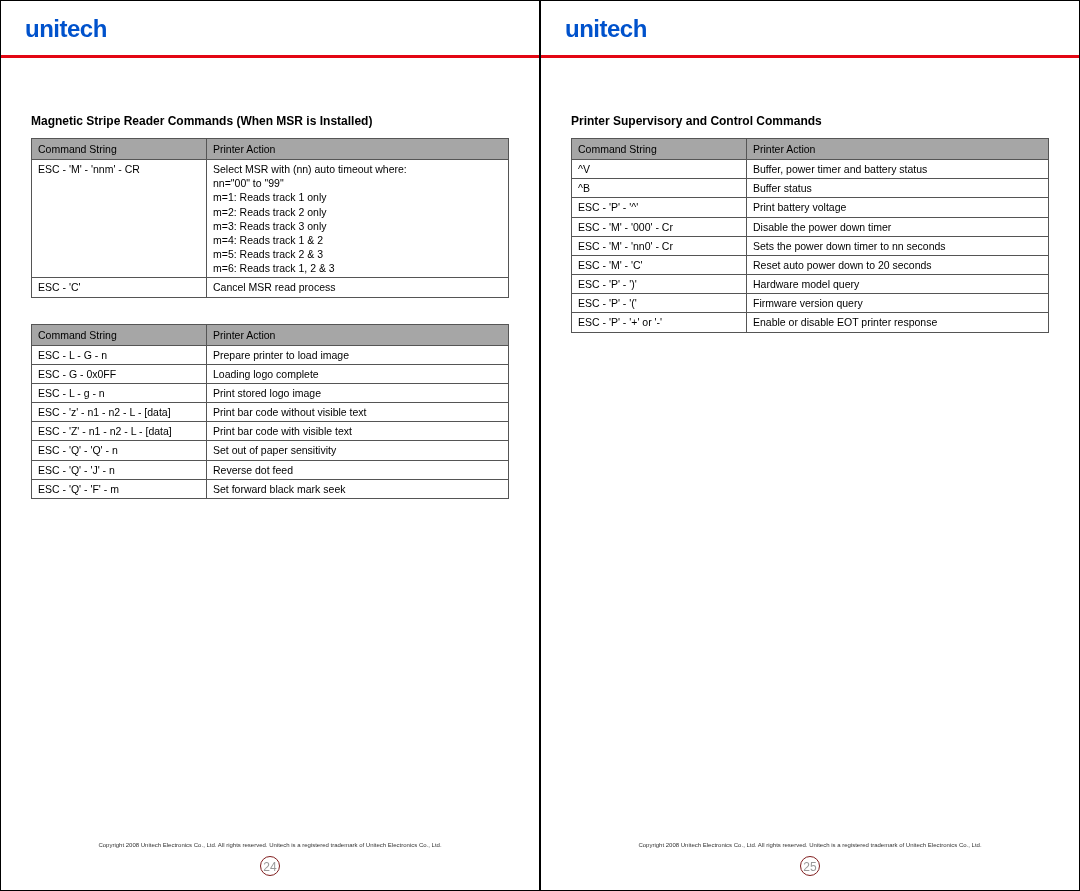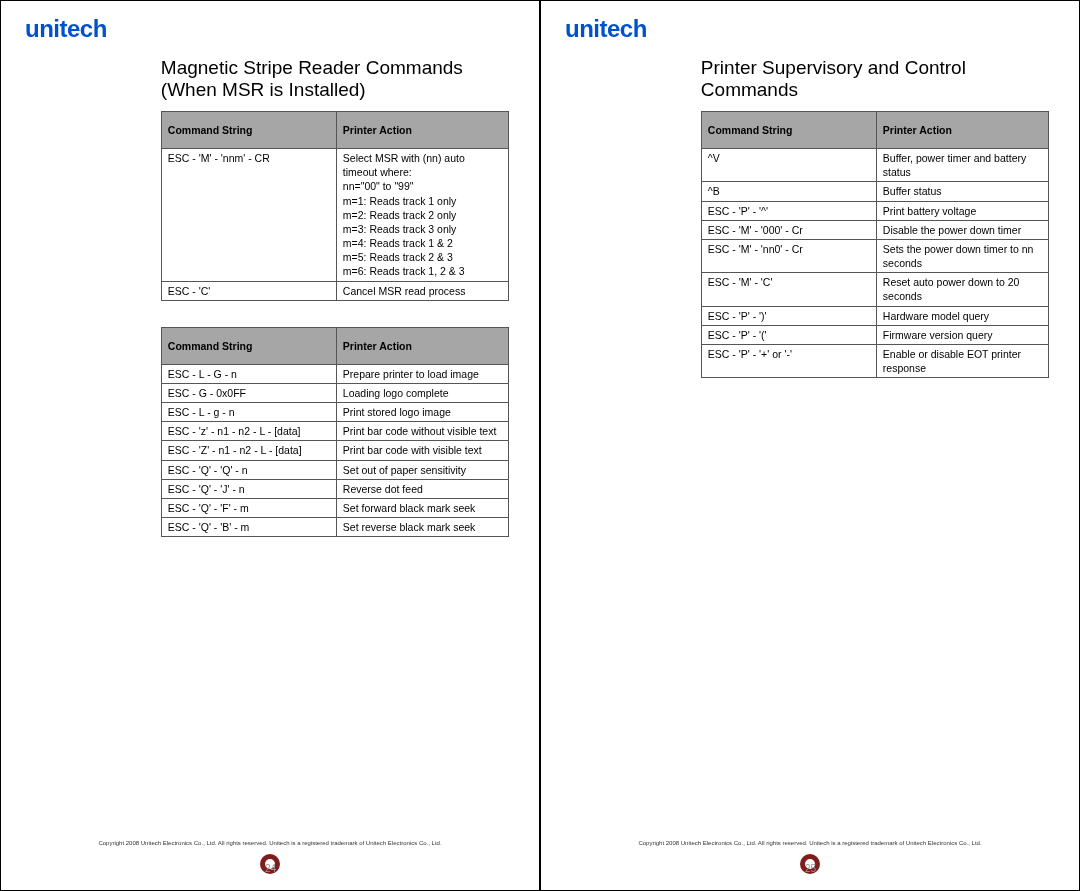--- a/index.html
+++ b/index.html
@@ -9,21 +9,21 @@
     width: 1080px;
     height: 891px;
     display: flex;
   }
   .page {
     width: 540px;
     height: 891px;
     border: 1px solid #000;
     position: relative;
     display: flex;
-    flex-direction: row;
+    flex-direction: column;
     justify-content: space-between;
   }
   .header {
     padding: 14px 24px 6px 24px;
   }
   .logo {
     font-family: Arial, Helvetica, sans-serif;
     font-weight: 900;
     font-size: 24px;
     color: #0052cc;
@@ -32,38 +32,38 @@
   .redbar {
     height: 3px;
     background: #e30613;
     margin-top: 6px;
   }
   .content {
     padding: 56px 30px 0 30px;
     flex: 1;
   }
   .section-title {
-    font-size: 19px;
-    font-weight: normal;
+    font-size: 12px;
+    font-weight: bold;
     color: #000;
     margin-bottom: 10px;
   }
   table.cmd {
     width: 100%;
     border-collapse: collapse;
     font-size: 10.5px;
     color: #000;
     margin-bottom: 26px;
   }
   table.cmd th {
     background: #a6a6a6;
     border: 1px solid #555;
-    padding: 12px 6px;
+    padding: 4px 6px;
     text-align: left;
-    font-weight: bold;
+    font-weight: normal;
   }
   table.cmd th:first-child { width: 175px; }
   table.cmd td {
     border: 1px solid #555;
     padding: 2px 6px;
     vertical-align: top;
     line-height: 1.35;
   }
   .footer {
     position: absolute;
@@ -74,23 +74,23 @@
   }
   .copyright {
     font-size: 6px;
     color: #333;
     margin-bottom: 8px;
   }
   .pagenum {
     display: inline-block;
     width: 20px;
     height: 20px;
-    border: 5px solid #7f1d1d;
+    border: 1px solid #7f1d1d;
     border-radius: 50%;
-    font-size: 10px;
+    font-size: 12px;
     color: #999;
     line-height: 20px;
     text-align: center;
   }
   .multiline { white-space: pre-line; }
 </style>
 </head>
 <body>
 
 <div class="page">
@@ -160,24 +160,20 @@
             <td>Set out of paper sensitivity</td>
           </tr>
         <tr>
             <td>ESC - 'Q' - 'J' - n</td>
             <td>Reverse dot feed</td>
           </tr>
         <tr>
             <td>ESC - 'Q' - 'F' - m</td>
             <td>Set forward black mark seek</td>
           </tr>
-        <tr>
-            <td>ESC - 'Q' - 'B' - m</td>
-            <td>Set reverse black mark seek</td>
-          </tr>
       </tbody>
     </table>
 
   </div>
   <div class="footer">
     <div class="copyright">Copyright 2008 Unitech Electronics Co., Ltd. All rights reserved. Unitech is a registered trademark of Unitech Electronics Co., Ltd.</div>
     <div class="pagenum">24</div>
   </div>
 </div>
 

